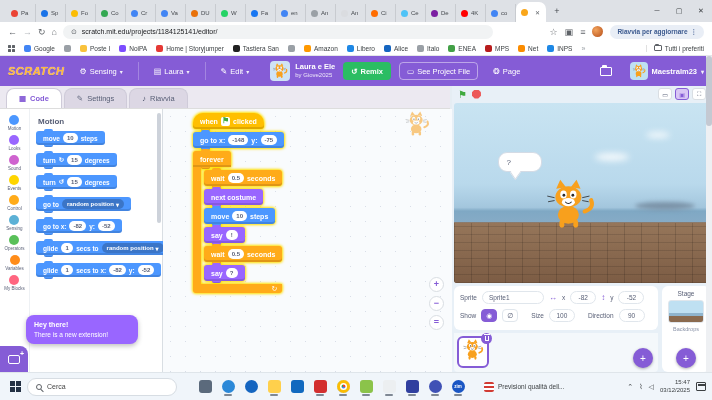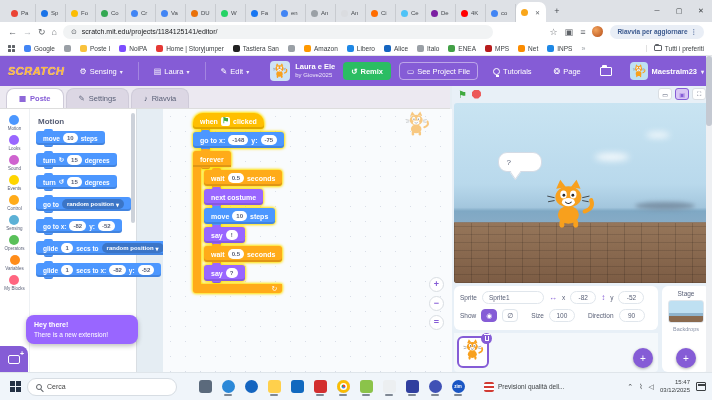--- a/index.html
+++ b/index.html
@@ -51,21 +51,21 @@
   .mfolder::before{content:"";position:absolute;left:1px;top:-3px;width:5px;height:2px;background:#fff;border-radius:1px 1px 0 0}
   .account{display:flex;align-items:center;gap:4px;margin-left:10px;font-size:7.5px;font-weight:bold}
   .accava{width:18px;height:18px;border-radius:4px;background:#bfe0f2;overflow:hidden;display:flex;align-items:center;justify-content:center}
   .bulb{width:7px;height:7px;border:1px solid #fff;border-radius:50%;position:relative}
   .bulb::after{content:"";position:absolute;left:2px;bottom:-3px;width:3px;height:2px;background:#fff}
   
   .editor{position:absolute;left:0;top:86px;width:712px;height:286px;background:#e5edf3}
   .edittabs{position:absolute;left:0;top:0;width:450px;height:23px;background:#ece9f1;display:flex;align-items:flex-end;padding-left:6px;border-bottom:1px solid #ddd}
   .etab{display:flex;align-items:center;gap:4px;height:20px;padding:0 12px;border-radius:8px 8px 0 0;font-size:7.5px;color:#575e75;background:#dcd7e4;border:1px solid #cfcbd9;border-bottom:none;margin-right:2px}
   .etab.active{background:#fff;color:#855cd6;font-weight:bold}
-  .palette{position:absolute;left:0;top:23px;width:137px;height:263px;background:#fff;border-right:1px solid #d9dee3}
+  .palette{position:absolute;left:0;top:23px;width:163px;height:263px;background:#fff;border-right:1px solid #d9dee3}
   .cats{position:absolute;left:0;top:0;width:30px;height:100%;border-right:1px solid #eef1f4;display:flex;flex-direction:column;align-items:center;padding-top:6px;gap:4px}
   .cat{display:flex;flex-direction:column;align-items:center;gap:1px}
   .cat .dot{width:10px;height:10px;border-radius:50%}
   .cat .clabel{font-size:4.5px;color:#575e75}
   .pheader{position:absolute;left:38px;top:8px;font-size:8px;font-weight:bold;color:#575e75}
   .pblocks{position:absolute;left:36px;top:22px;display:flex;flex-direction:column;gap:8px}
   .pscroll{position:absolute;right:1px;top:4px;width:4px;height:110px;background:#cdd2da;border-radius:2px}
   
   .blk{position:relative;display:flex;align-items:center;gap:3px;color:#fff;font-weight:bold;font-size:6.5px;padding:0 7px;height:14px;border-radius:3px;width:max-content;box-shadow:inset 0 -2px rgba(0,0,0,.12)}
   .blk::before{content:"";position:absolute;top:-2px;left:8px;width:9px;height:2px;background:inherit;border-radius:2px 2px 0 0}
@@ -380,24 +380,20 @@
     </div>
     <div class="remixbtn">
       <span>↺</span>
       <span>Remix</span>
     </div>
     <div class="ghostbtn">
       <span>▭</span>
       <span>See Project File</span>
     </div>
     <div class="mitem">
-      <span class="bulb"></span>
-      <span>Tutorials</span>
-    </div>
-    <div class="mitem">
       <span class="mic">❂</span>
       <span>Page</span>
     </div>
     <span class="mfolder" style="margin-left:auto"></span>
     <div class="account">
       <span class="accava" id="useravatar">
           <svg viewBox="0 0 64 64" width="14" height="14" xmlns="http://www.w3.org/2000/svg">
 <path d="M50 40 Q62 36 58 26" stroke="#f8a01d" stroke-width="5" fill="none" stroke-linecap="round"></path>
 <ellipse cx="30" cy="44" rx="13" ry="11" fill="#f8a01d"></ellipse>
 <rect x="19" y="50" width="6" height="10" rx="3" fill="#f8a01d"></rect>
@@ -417,21 +413,21 @@
         </span>
       <span>Maestralm23</span>
       <span class="caret">▾</span>
     </div>
   </div>
 
   <div class="editor">
     <div class="edittabs">
       <div class="etab active">
         <span>▦</span>
-        <span>Poste</span>
+        <span>Code</span>
       </div>
       <div class="etab">
         <span>✎</span>
         <span>Settings</span>
       </div>
       <div class="etab">
         <span>♪</span>
         <span>Riavvia</span>
       </div>
     </div>

